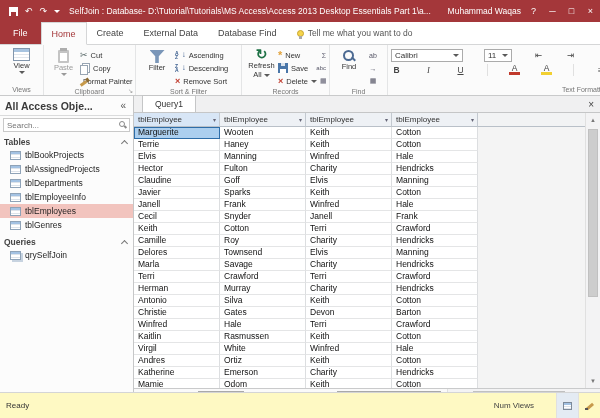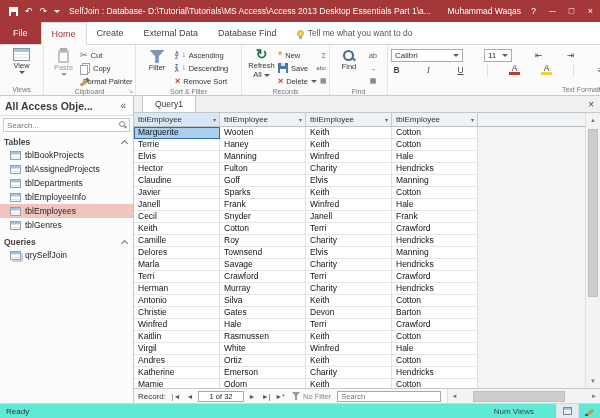--- a/index.html
+++ b/index.html
@@ -148,21 +148,21 @@
   .rn-filter{display:flex;align-items:center;gap:3px;color:#888;margin:0 4px}
   .mini-funnel{width:8px;height:8px;background:#9a9a9a;clip-path:polygon(0 0,100% 0,62% 48%,62% 100%,38% 100%,38% 48%)}
   .rn-search input{width:104px;height:11px;border:1px solid #A9A9A9;font-size:7.5px;padding:0 3px;
                    font-family:"Liberation Sans",sans-serif;color:#333;outline:none}
   .hscroll{flex:1;height:15px;display:flex;align-items:center;background:#F3F3F4;border-left:1px solid #E0E0E0;margin-left:4px}
   .hs-arrow{width:12px;text-align:center;font-size:6px;color:#777}
   .hs-track{flex:1;height:15px;position:relative}
   .hs-thumb{position:absolute;top:2px;bottom:2px;left:10%;width:72%;background:#CDCDCD;border:1px solid #C0C0C0}
 
   
-  .statusbar{position:absolute;left:0;right:0;bottom:0;height:15px;background:#5eead4;border-top:1px solid #D4D5D6;
+  .statusbar{position:absolute;left:0;right:0;bottom:0;height:26px;background:#fef9c3;border-top:1px solid #D4D5D6;
              display:flex;align-items:center;font-size:8px;color:#333;padding-left:6px}
   .sb-right{margin-left:auto;display:flex;align-items:center;height:100%}
   .sb-numlock{margin-right:22px;color:#444}
   .sb-btn{width:22px;height:100%;border-left:1px solid #E0E0E0;display:flex;align-items:center;justify-content:center}
   .sb-btn.activeview{background:#E4EBF3}
   .mini-grid{width:9px;height:8px;border:1px solid #7D8A99;
     background:linear-gradient(#A3C2E3,#A3C2E3) 0 0/100% 2px no-repeat,
     repeating-linear-gradient(to bottom,#FFF 0 1px,#DDE3EA 1px 2px)}
   .ico-design{position:relative;width:10px;height:9px}
   .ico-design::before{content:"";position:absolute;left:1px;top:4px;width:8px;height:3px;background:#C79A4B;transform:rotate(-40deg)}

